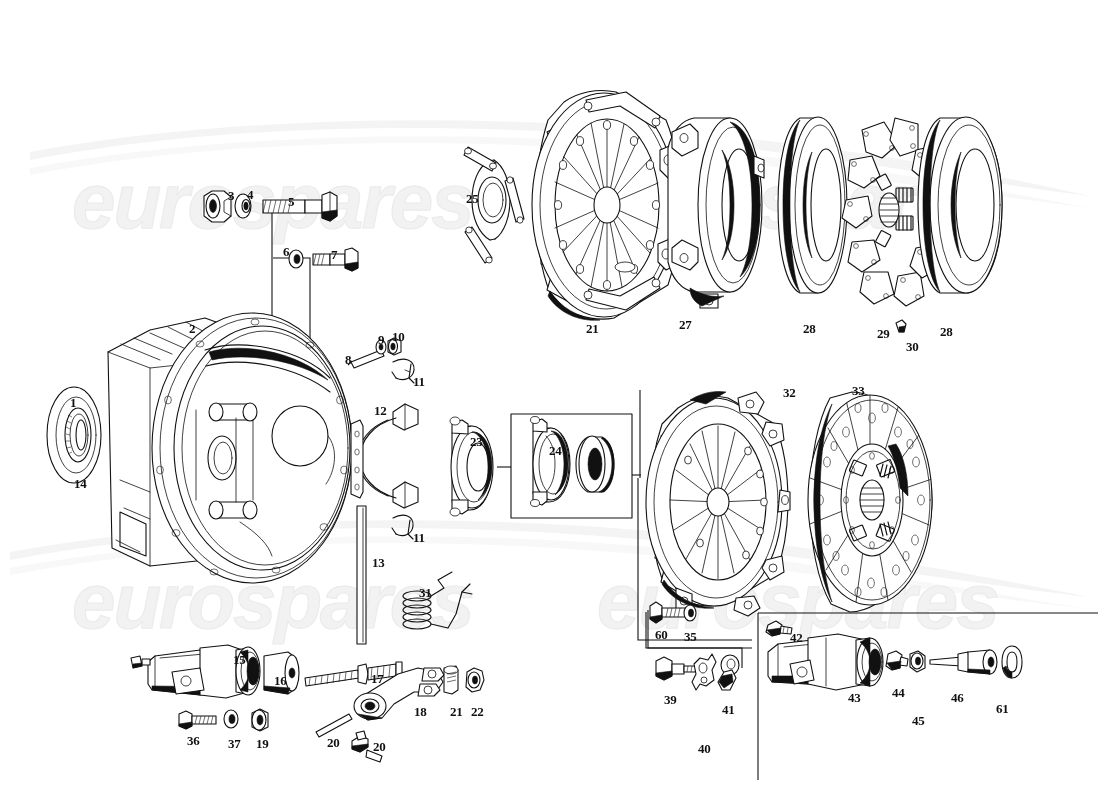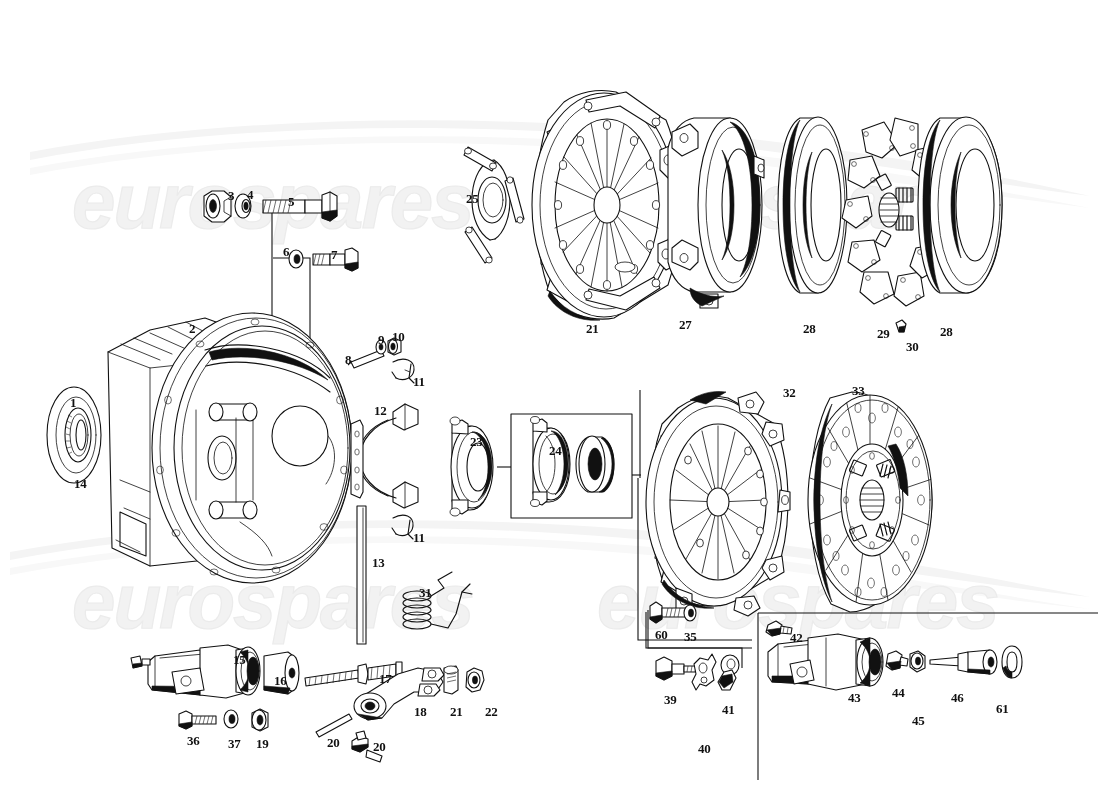--- a/index.html
+++ b/index.html
@@ -871,26 +871,26 @@
       <div class="lbl" style="left: 345px; top: 353px;">8</div>
       <div class="lbl" style="left: 378px; top: 333px;">9</div>
       <div class="lbl" style="left: 392px; top: 330px;">10</div>
       <div class="lbl" style="left: 413px; top: 375px;">11</div>
       <div class="lbl" style="left: 374px; top: 404px;">12</div>
       <div class="lbl" style="left: 413px; top: 531px;">11</div>
       <div class="lbl" style="left: 372px; top: 556px;">13</div>
       <div class="lbl" style="left: 74px; top: 477px;">14</div>
       <div class="lbl" style="left: 233px; top: 653px;">15</div>
       <div class="lbl" style="left: 274px; top: 653px; margin-top: 21px;">16</div>
-      <div class="lbl" style="left: 371px; top: 672px; padding-left: 8px;">17</div>
+      <div class="lbl" style="left: 371px; top: 672px;">17</div>
       <div class="lbl" style="left: 414px; top: 705px;">18</div>
       <div class="lbl" style="left: 327px; top: 736px;">20</div>
       <div class="lbl" style="left: 373px; top: 740px;">20</div>
       <div class="lbl" style="left: 450px; top: 705px;">21</div>
-      <div class="lbl" style="left: 485px; top: 705px;">22</div>
+      <div class="lbl" style="left: 471px; top: 705px;">22</div>
       <div class="lbl" style="left: 470px; top: 435px;">23</div>
       <div class="lbl" style="left: 541px; top: 444px; padding-left: 8px;">24</div>
       <div class="lbl" style="left: 466px; top: 192px;">25</div>
       <div class="lbl" style="left: 586px; top: 322px;">21</div>
       <div class="lbl" style="left: 679px; top: 318px;">27</div>
       <div class="lbl" style="left: 803px; top: 322px;">28</div>
       <div class="lbl" style="left: 877px; top: 327px;">29</div>
       <div class="lbl" style="left: 906px; top: 340px;">30</div>
       <div class="lbl" style="left: 940px; top: 325px;">28</div>
       <div class="lbl" style="left: 419px; top: 586px;">31</div>

